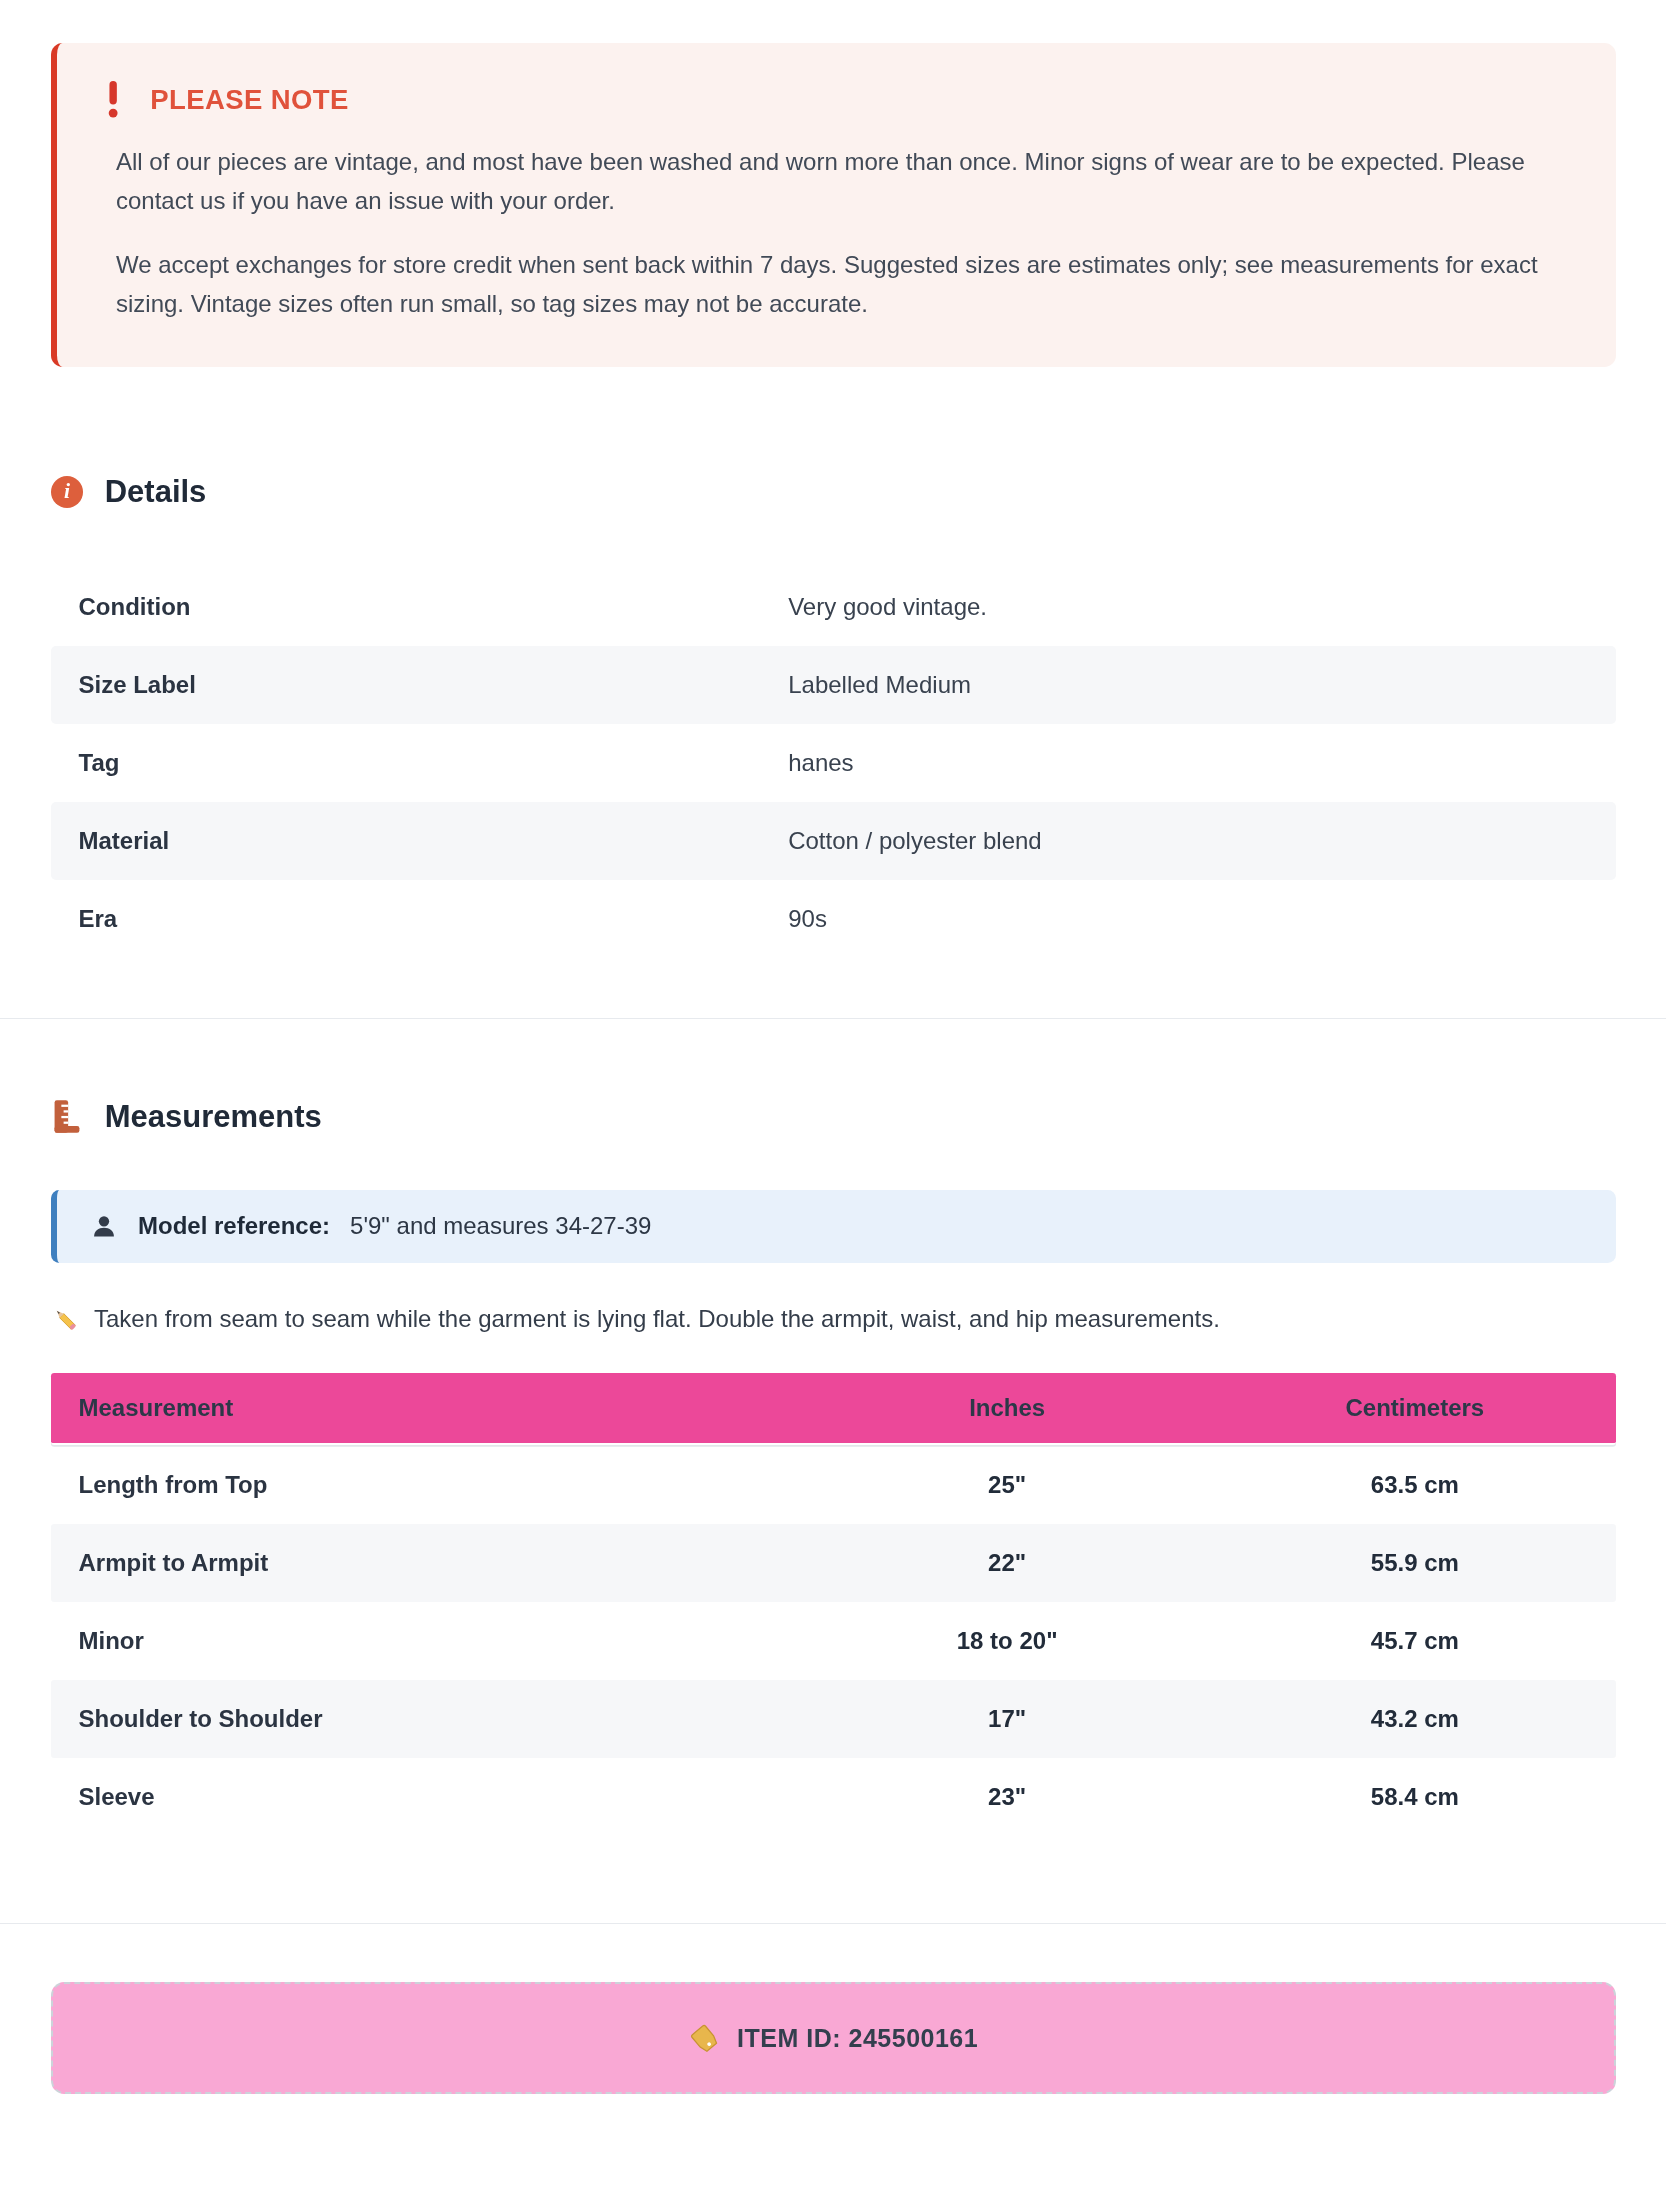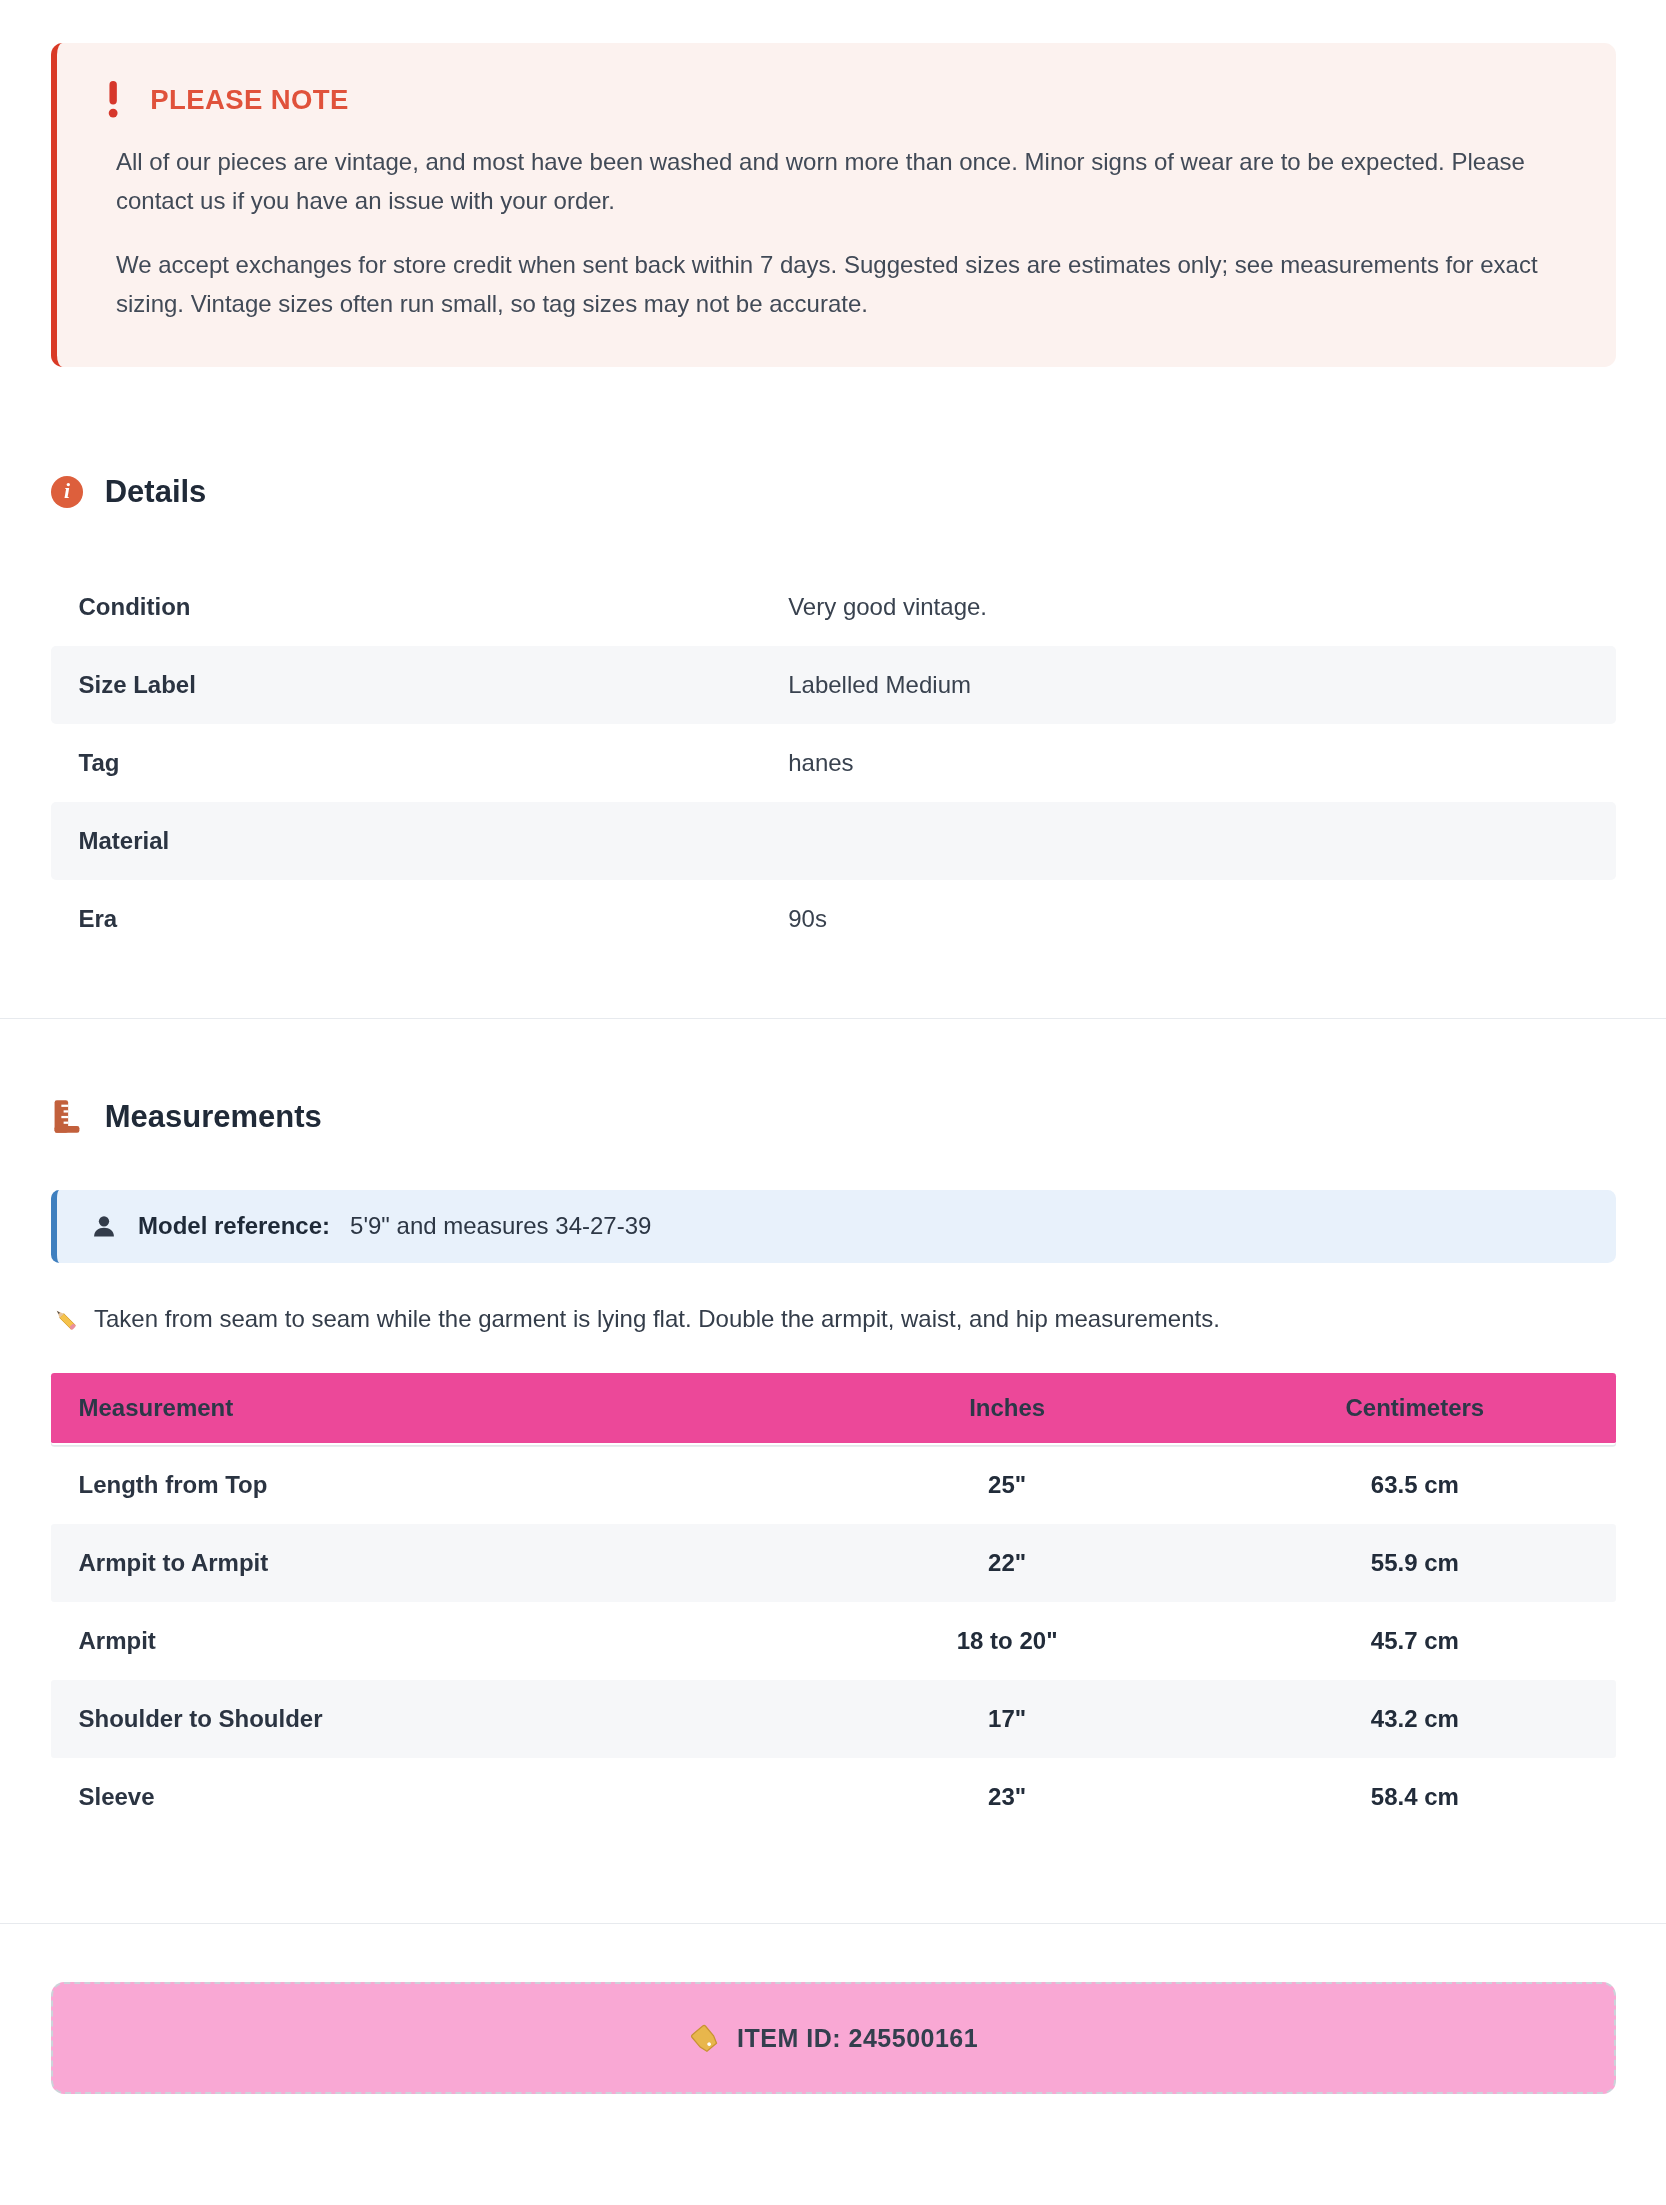--- a/index.html
+++ b/index.html
@@ -150,20 +150,21 @@
       <div class="kv-row">
         <div class="kv-label">Size Label</div>
         <div class="kv-value">Labelled Medium</div>
       </div>
       <div class="kv-row">
         <div class="kv-label">Tag</div>
         <div class="kv-value">hanes</div>
       </div>
       <div class="kv-row">
         <div class="kv-label">Material</div>
+        <div class="kv-value">Cotton / polyester blend</div>
       </div>
       <div class="kv-row">
         <div class="kv-label">Era</div>
         <div class="kv-value">90s</div>
       </div>
     </div>
   </div>
 
   <hr class="divider divider-1">
 
@@ -217,21 +218,21 @@
         <div class="m-cell-label">Length from Top</div>
         <div class="m-cell-num">25"</div>
         <div class="m-cell-num">63.5 cm</div>
       </div>
       <div class="m-row m-row-body">
         <div class="m-cell-label">Armpit to Armpit</div>
         <div class="m-cell-num">22"</div>
         <div class="m-cell-num">55.9 cm</div>
       </div>
       <div class="m-row m-row-body">
-        <div class="m-cell-label">Armpit</div>
+        <div class="m-cell-label">Minor</div>
         <div class="m-cell-num">18 to 20"</div>
         <div class="m-cell-num">45.7 cm</div>
       </div>
       <div class="m-row m-row-body">
         <div class="m-cell-label">Shoulder to Shoulder</div>
         <div class="m-cell-num">17"</div>
         <div class="m-cell-num">43.2 cm</div>
       </div>
       <div class="m-row m-row-body">
         <div class="m-cell-label">Sleeve</div>

